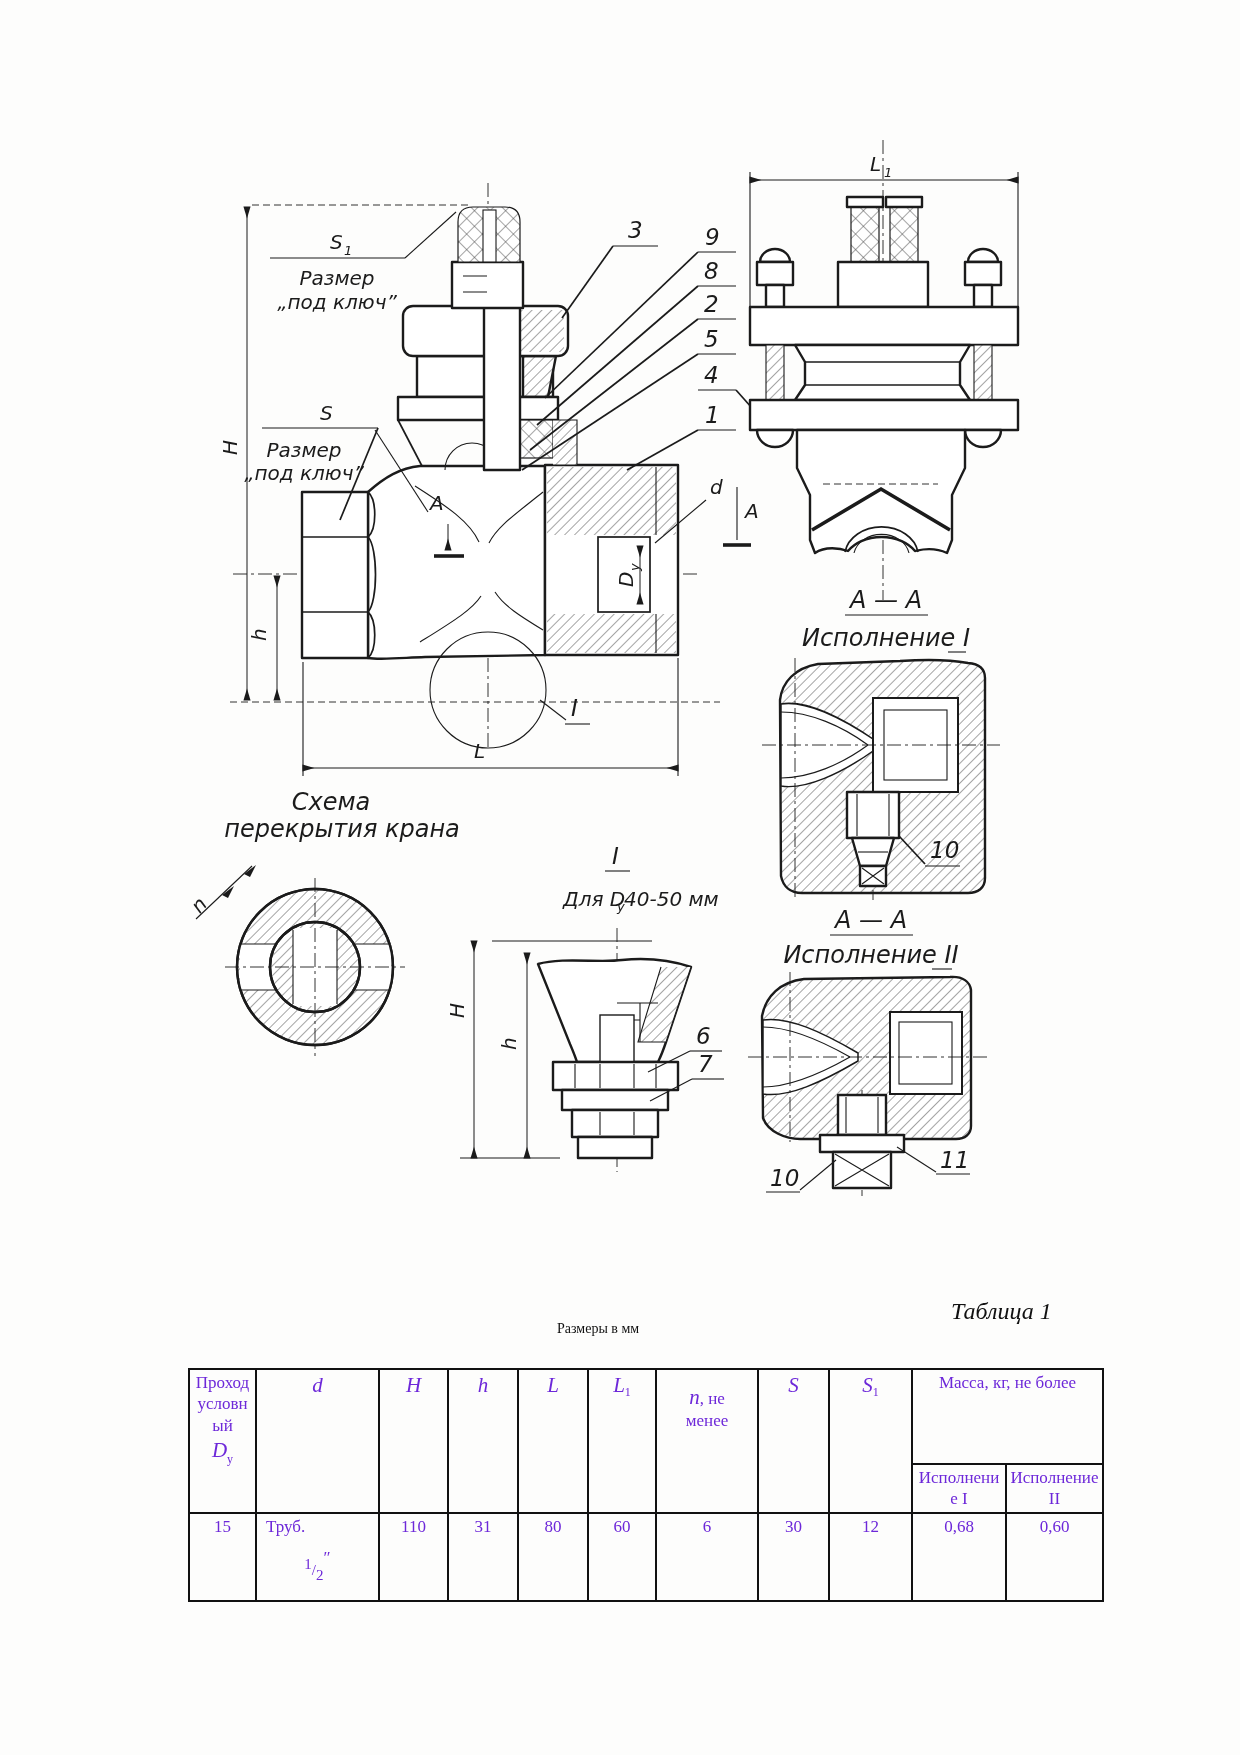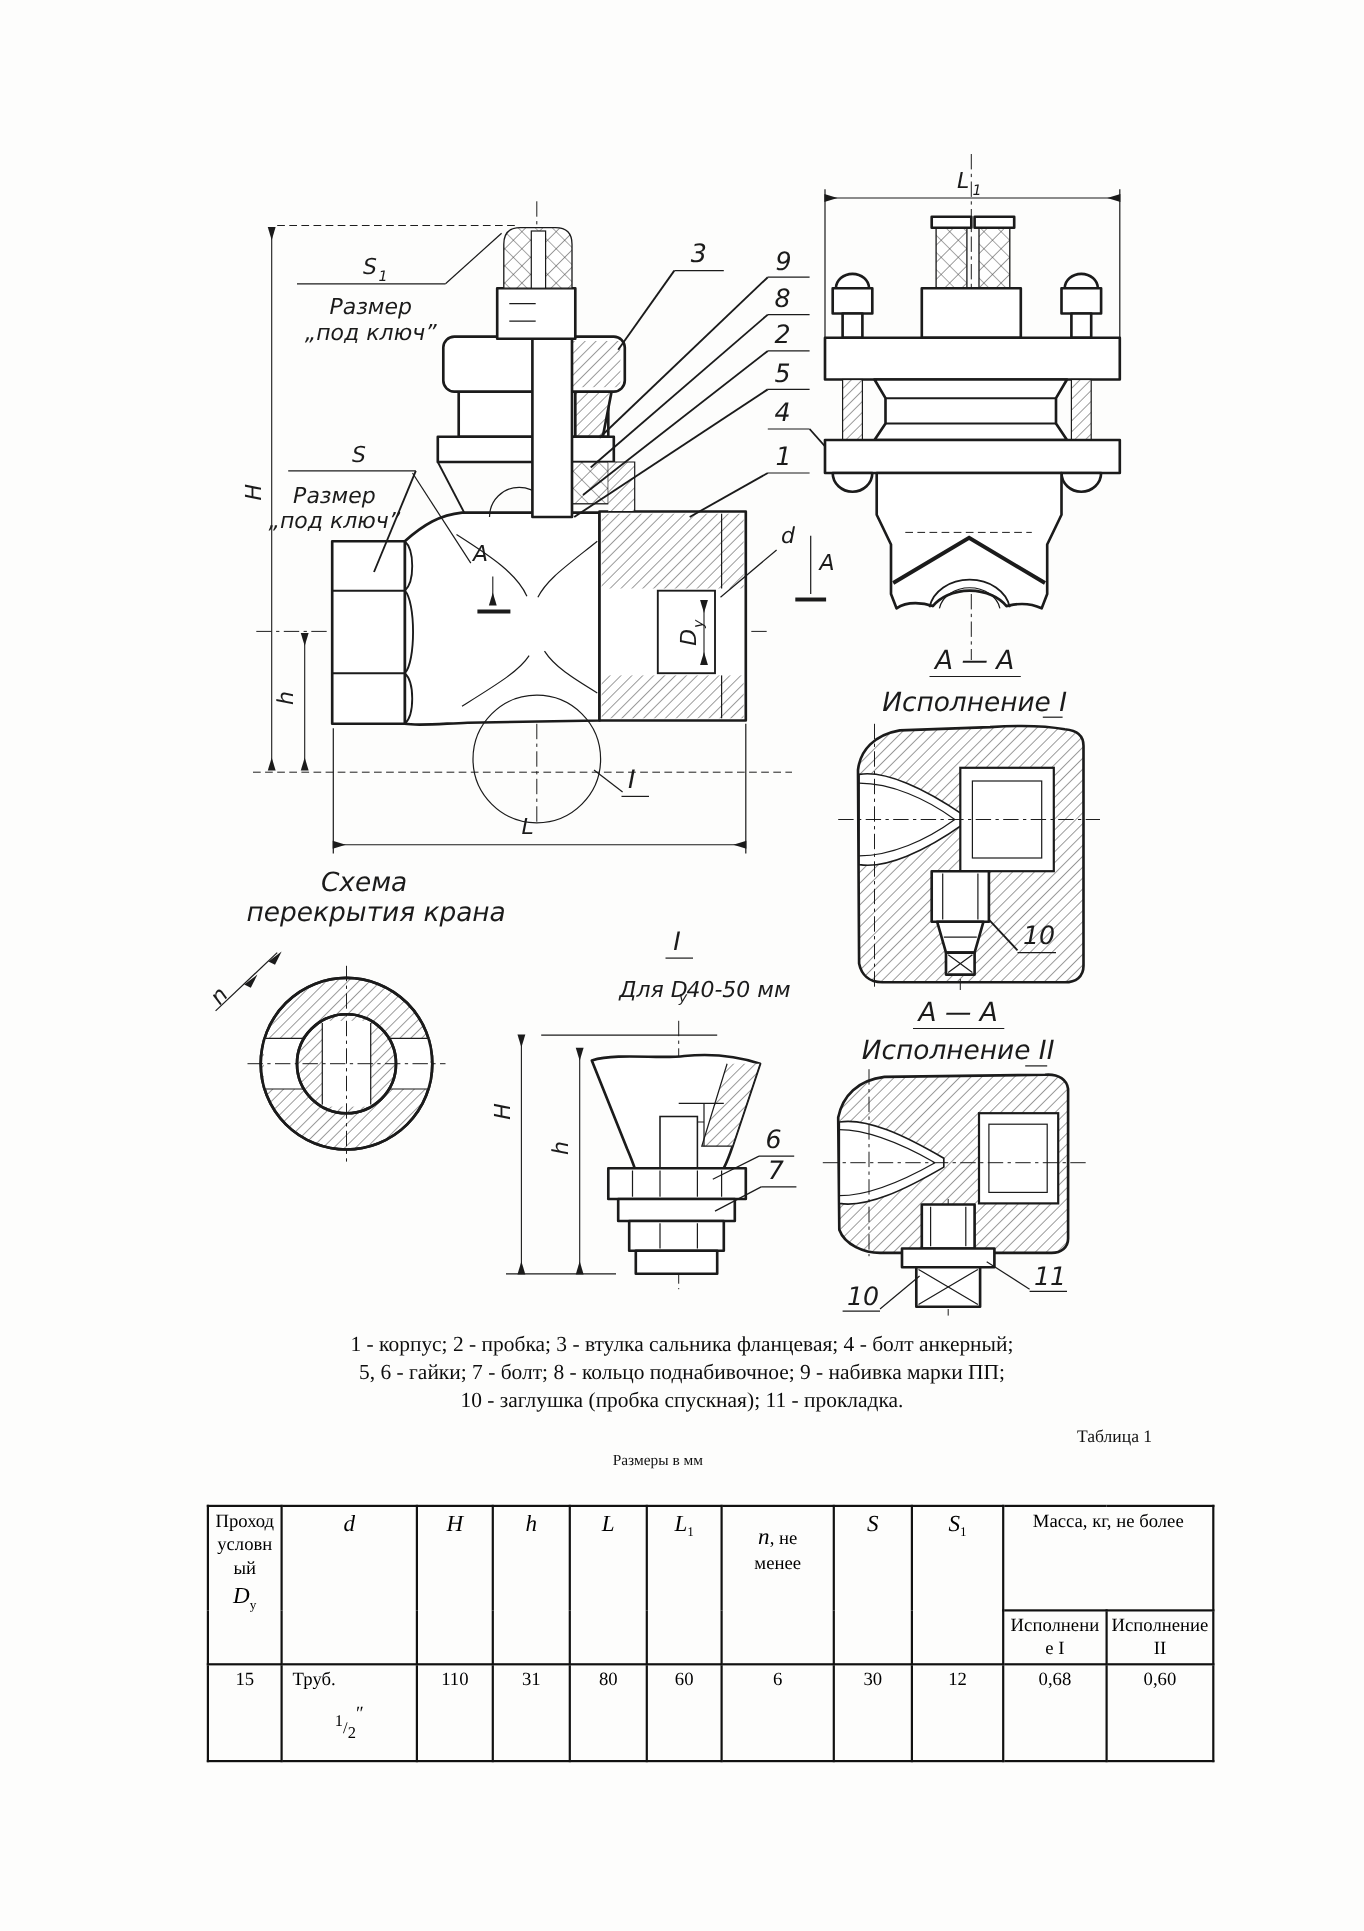--- a/index.html
+++ b/index.html
@@ -19,25 +19,25 @@
   .dime{fill:none;stroke:#1b1b1b;stroke-width:1;marker-end:url(#ar);}
   .bar{stroke:#1b1b1b;stroke-width:3.6;}
   text.d  {font:italic 20px "DejaVu Sans",sans-serif;fill:#1b1b1b;}
   text.dn {font:italic 23px "DejaVu Sans",sans-serif;fill:#1b1b1b;}
   text.ds {font:italic 13px "DejaVu Sans",sans-serif;fill:#1b1b1b;}
   text.dm {font:italic 20px "DejaVu Sans",sans-serif;fill:#1b1b1b;}
   text.dt {font:italic 24px "DejaVu Sans",sans-serif;fill:#1b1b1b;}
   
   .legend{position:absolute;left:0;top:1210px;width:1240px;text-align:center;
           font-size:19.5px;line-height:25.5px;color:#0d0d0d;}
-  .tcaption{position:absolute;left:979px;top:1298px;font-size:16px;}
+  .tcaption{position:absolute;left:951px;top:1298px;font-size:24px;font-style:italic;}
   .tunits{position:absolute;left:557px;top:1321px;font-size:14px;}
   
   table.tbl{position:absolute;left:188px;top:1368px;width:914px;border-collapse:collapse;
-            table-layout:fixed;font-size:17px;color:#000000;}
+            table-layout:fixed;font-size:17px;color:#6d28d9;}
   .tbl td,.tbl th{border:2px solid #111;font-weight:normal;vertical-align:top;text-align:center;
                   padding:2px 3px;overflow:hidden;word-break:break-word;line-height:1.25;}
   .tbl i{font-family:"Liberation Serif",serif;font-size:21px;}
   .tbl sub{font-size:12px;}
   .padT{padding-top:20px;}
   .nhd i{font-size:21px;}
   .masshd{padding-top:18px;margin-left:20px;}
   .dy-sym{font-size:23px;}
   .trub{text-align:left;padding-left:6px;}
   .frac{margin-top:10px;font-size:15px;}
@@ -351,25 +351,20 @@
     <path class="t" d="M835,1154 L889,1186 M889,1154 L835,1186"></path>
     <text class="dn" x="770" y="1186">10</text>
     <line class="t" x1="766" y1="1192" x2="800" y2="1192"></line>
     <line class="t" x1="800" y1="1190" x2="836" y2="1160"></line>
     <text class="dn" x="940" y="1168">11</text>
     <line class="t" x1="936" y1="1174" x2="970" y2="1174"></line>
     <line class="t" x1="936" y1="1172" x2="897" y2="1147"></line>
   </g>
 </svg>
 
-<div class="legend">
-  <div>1 - корпус; 2 - пробка; 3 - втулка сальника фланцевая; 4 - болт анкерный;</div>
-  <div>5, 6 - гайки; 7 - болт; 8 - кольцо поднабивочное; 9 - набивка марки ПП;</div>
-  <div>10 - заглушка (пробка спускная); 11 - прокладка.</div>
-</div>
 
 <div class="tcaption">Таблица 1</div>
 <div class="tunits">Размеры в мм</div>
 
 <table class="tbl">
   <colgroup>
     <col style="width:67px">
         <col style="width:123px">
         <col style="width:69px">
         <col style="width:70px">

